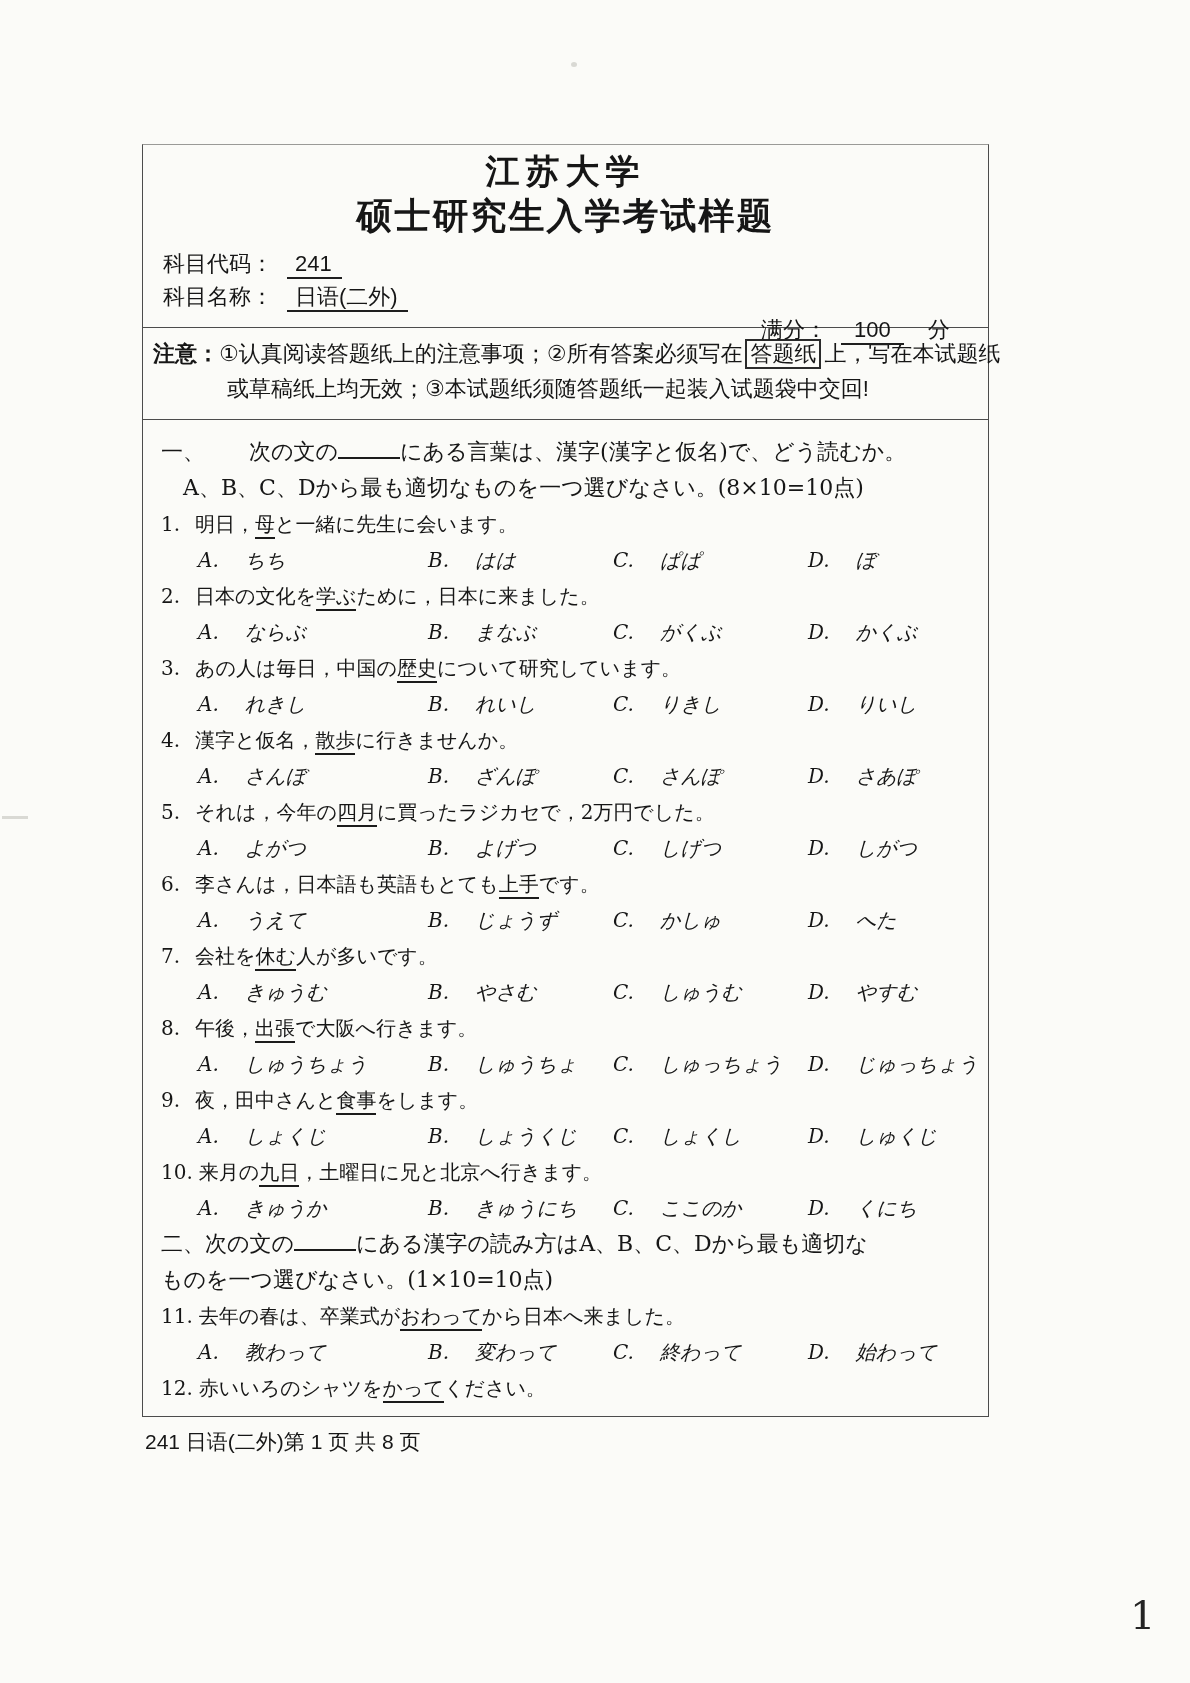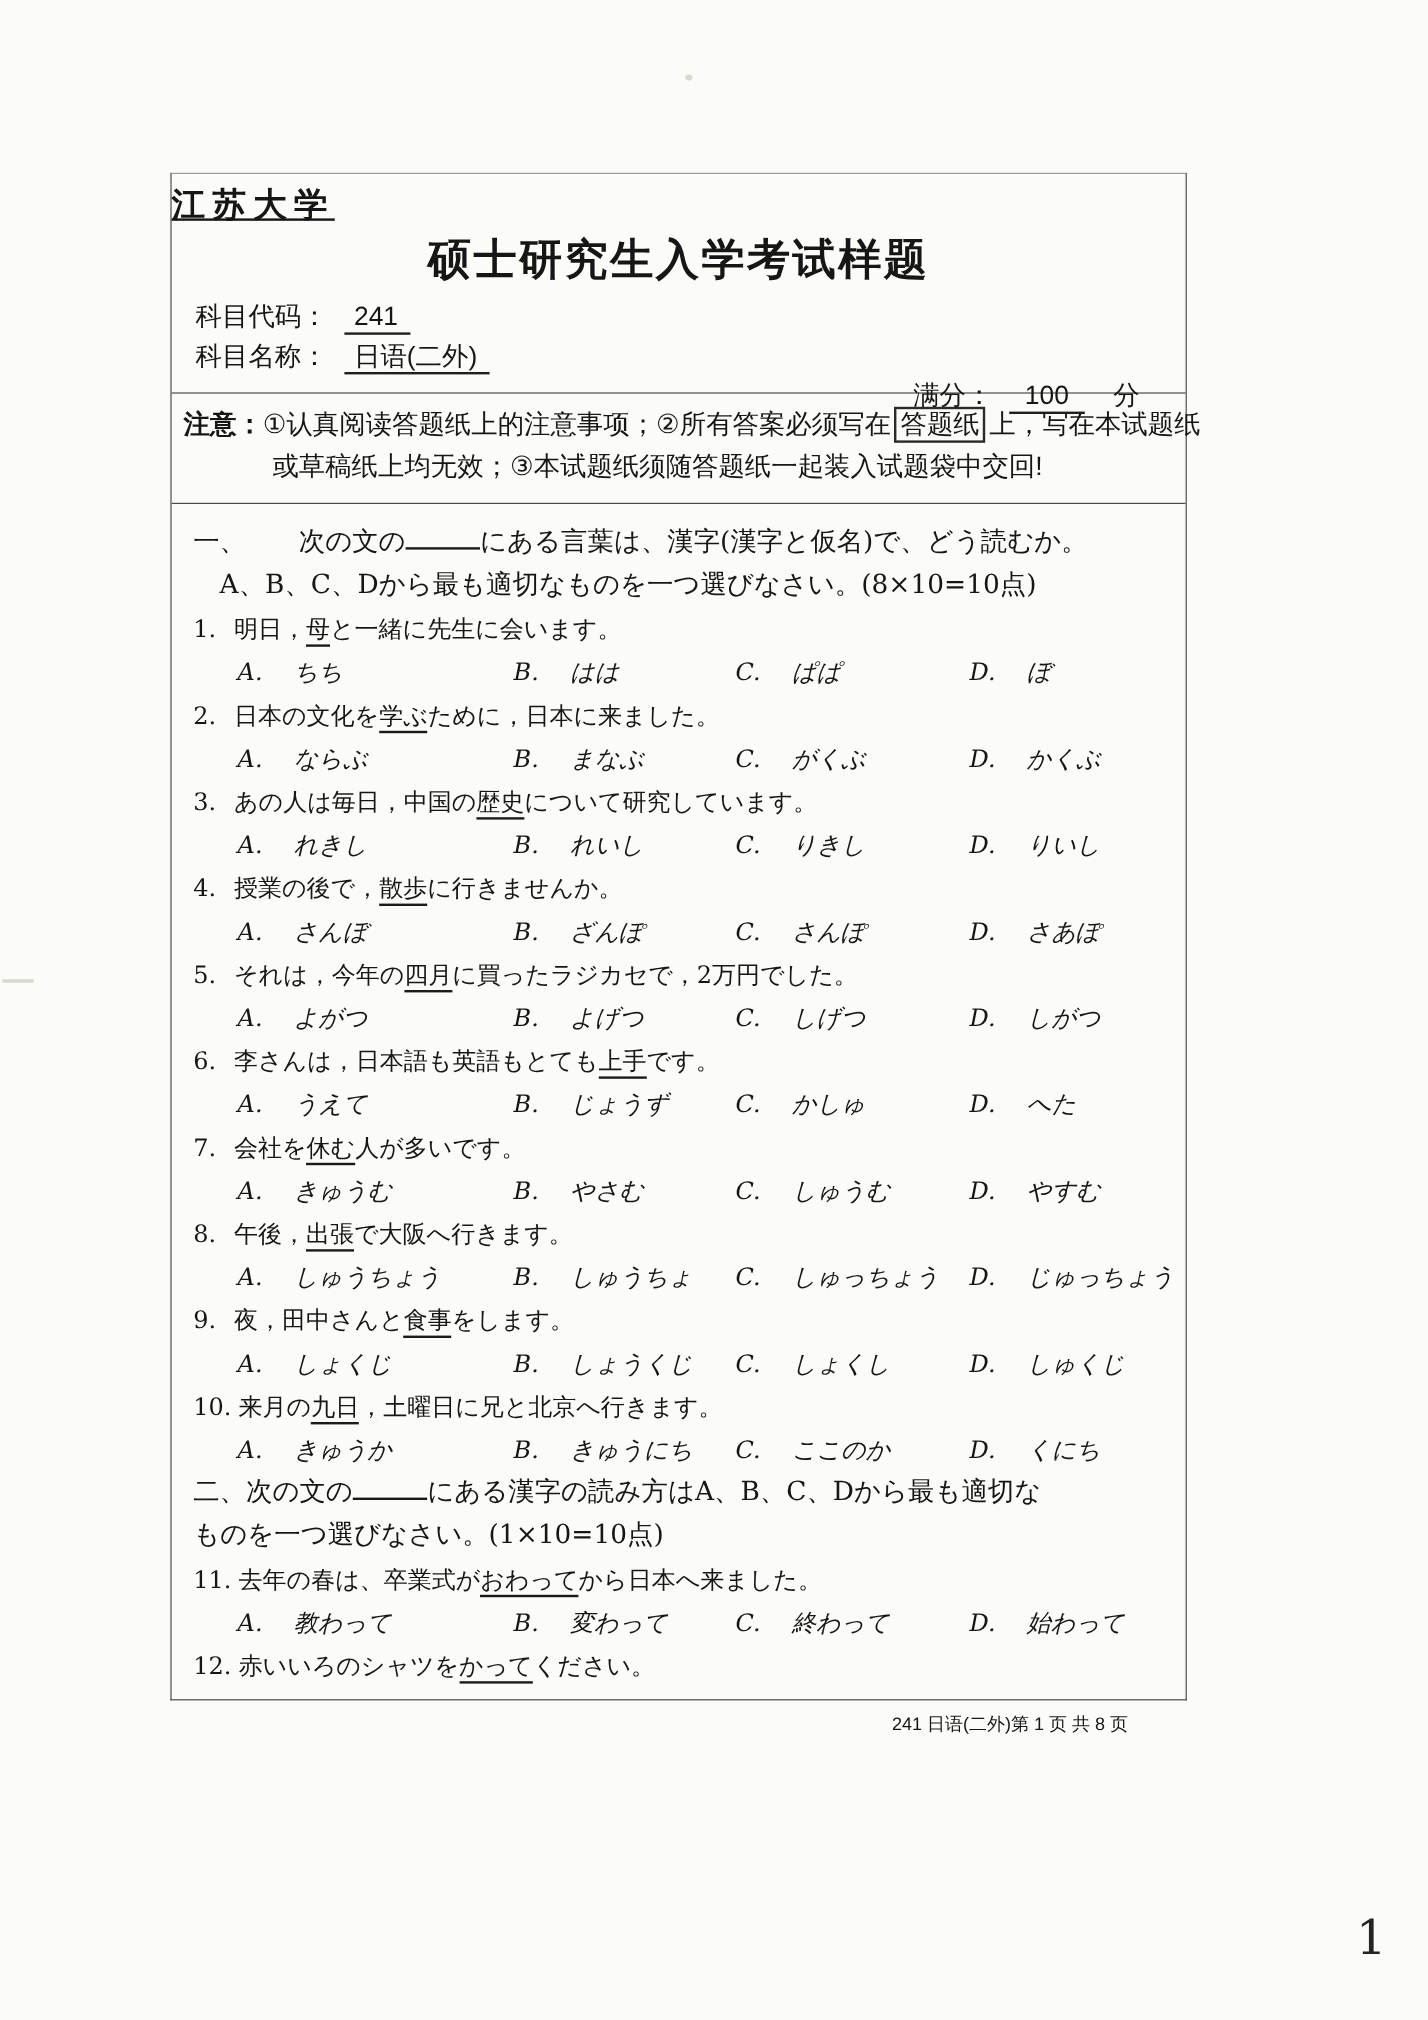--- a/index.html
+++ b/index.html
@@ -8,21 +8,21 @@
     background:#fbfbf8;color:#161616;
     font-family:"DejaVu Serif","Liberation Serif",serif;
   }
   .doc{
     position:absolute;left:142px;top:144px;width:845px;height:1271px;
     border:1px solid #4c4c4c;border-top-color:#9a9a97;background:transparent;
   }
   
   .head{position:relative;height:178px;border-bottom:1px solid #4c4c4c;
         font-family:"Liberation Sans","DejaVu Sans",sans-serif;}
-  .uni{margin-top:4px;font-size:28px;font-weight:bold;letter-spacing:6px;line-height:44px;text-decoration:underline;}
+  .uni{margin-top:4px;text-align:center;font-size:34px;font-weight:bold;letter-spacing:6px;line-height:44px;}
   .title{text-align:center;font-size:36px;font-weight:bold;letter-spacing:2px;line-height:46px;}
   .subject{margin-top:8px;padding-left:20px;font-size:22px;line-height:33px;}
   .srow span{vertical-align:baseline;}
   .hval{border-bottom:2px solid #1f1f1f;padding:0 10px 1px 8px;margin-left:14px;}
   .score{position:absolute;left:618px;top:122px;font-size:22px;margin-top:44px;}
   .score .hval{padding:0 13px 1px;}
   .score .unit{margin-left:24px;}
   
   .notice{height:83px;border-bottom:1px solid #4c4c4c;padding:8px 8px 0 10px;
           font-size:22px;line-height:35px;white-space:nowrap;
@@ -38,21 +38,21 @@
   .u{border-bottom:2px solid #1b1b1b;padding-bottom:1px;}
   .blank{display:inline-block;width:62px;border-bottom:2px solid #1b1b1b;}
   .opt-row{padding-left:37px;font-style:italic;}
   .opt{display:inline-block;}
   .opt:nth-child(1){width:230px;}
   .opt:nth-child(2){width:185px;}
   .opt:nth-child(3){width:195px;}
   .opt-label{margin-right:26px;}
   
   .footer{position:absolute;left:145px;top:1428px;width:795px;display:flex;
-          justify-content:flex-end;font-size:15px;
+          justify-content:flex-start;font-size:21px;
           font-family:"Liberation Sans","DejaVu Sans",sans-serif;}
   .corner{position:absolute;left:1130px;top:1592px;font-size:40px;color:#242424;}
   .artifact{position:absolute;background:#d9d9d4;}
   .a1{left:571px;top:62px;width:6px;height:5px;border-radius:50%;}
   .a2{left:2px;top:816px;width:26px;height:3px;}
 </style>
 </head>
 <body>
 
 <div class="doc">
@@ -82,21 +82,21 @@
 
   <div class="qbody" id="qbody">
       <div class="bline heading"><span>一、　　次の文の</span><span class="blank"></span><span>にある言葉は、漢字(漢字と仮名)で、どう読むか。</span></div>
       <div class="bline heading indent1"><span>A、B、C、Dから最も適切なものを一つ選びなさい。(8×10=10点)</span></div>
       <div class="bline sentence"><span class="qnum">1.</span><span>明日，</span><span class="u">母</span><span>と一緒に先生に会います。</span></div>
       <div class="bline opt-row"><span class="opt"><span class="opt-label">A.</span><span class="opt-text">ちち</span></span><span class="opt"><span class="opt-label">B.</span><span class="opt-text">はは</span></span><span class="opt"><span class="opt-label">C.</span><span class="opt-text">ぱぱ</span></span><span class="opt"><span class="opt-label">D.</span><span class="opt-text">ぼ</span></span></div>
       <div class="bline sentence"><span class="qnum">2.</span><span>日本の文化を</span><span class="u">学ぶ</span><span>ために，日本に来ました。</span></div>
       <div class="bline opt-row"><span class="opt"><span class="opt-label">A.</span><span class="opt-text">ならぶ</span></span><span class="opt"><span class="opt-label">B.</span><span class="opt-text">まなぶ</span></span><span class="opt"><span class="opt-label">C.</span><span class="opt-text">がくぶ</span></span><span class="opt"><span class="opt-label">D.</span><span class="opt-text">かくぶ</span></span></div>
       <div class="bline sentence"><span class="qnum">3.</span><span>あの人は毎日，中国の</span><span class="u">歴史</span><span>について研究しています。</span></div>
       <div class="bline opt-row"><span class="opt"><span class="opt-label">A.</span><span class="opt-text">れきし</span></span><span class="opt"><span class="opt-label">B.</span><span class="opt-text">れいし</span></span><span class="opt"><span class="opt-label">C.</span><span class="opt-text">りきし</span></span><span class="opt"><span class="opt-label">D.</span><span class="opt-text">りいし</span></span></div>
-      <div class="bline sentence"><span class="qnum">4.</span><span>授業の後で，</span><span class="u">散歩</span><span>に行きませんか。</span></div>
+      <div class="bline sentence"><span class="qnum">4.</span><span>漢字と仮名，</span><span class="u">散歩</span><span>に行きませんか。</span></div>
       <div class="bline opt-row"><span class="opt"><span class="opt-label">A.</span><span class="opt-text">さんぼ</span></span><span class="opt"><span class="opt-label">B.</span><span class="opt-text">ざんぽ</span></span><span class="opt"><span class="opt-label">C.</span><span class="opt-text">さんぽ</span></span><span class="opt"><span class="opt-label">D.</span><span class="opt-text">さあぽ</span></span></div>
       <div class="bline sentence"><span class="qnum">5.</span><span>それは，今年の</span><span class="u">四月</span><span>に買ったラジカセで，2万円でした。</span></div>
       <div class="bline opt-row"><span class="opt"><span class="opt-label">A.</span><span class="opt-text">よがつ</span></span><span class="opt"><span class="opt-label">B.</span><span class="opt-text">よげつ</span></span><span class="opt"><span class="opt-label">C.</span><span class="opt-text">しげつ</span></span><span class="opt"><span class="opt-label">D.</span><span class="opt-text">しがつ</span></span></div>
       <div class="bline sentence"><span class="qnum">6.</span><span>李さんは，日本語も英語もとても</span><span class="u">上手</span><span>です。</span></div>
       <div class="bline opt-row"><span class="opt"><span class="opt-label">A.</span><span class="opt-text">うえて</span></span><span class="opt"><span class="opt-label">B.</span><span class="opt-text">じょうず</span></span><span class="opt"><span class="opt-label">C.</span><span class="opt-text">かしゅ</span></span><span class="opt"><span class="opt-label">D.</span><span class="opt-text">へた</span></span></div>
       <div class="bline sentence"><span class="qnum">7.</span><span>会社を</span><span class="u">休む</span><span>人が多いです。</span></div>
       <div class="bline opt-row"><span class="opt"><span class="opt-label">A.</span><span class="opt-text">きゅうむ</span></span><span class="opt"><span class="opt-label">B.</span><span class="opt-text">やさむ</span></span><span class="opt"><span class="opt-label">C.</span><span class="opt-text">しゅうむ</span></span><span class="opt"><span class="opt-label">D.</span><span class="opt-text">やすむ</span></span></div>
       <div class="bline sentence"><span class="qnum">8.</span><span>午後，</span><span class="u">出張</span><span>で大阪へ行きます。</span></div>
       <div class="bline opt-row"><span class="opt"><span class="opt-label">A.</span><span class="opt-text">しゅうちょう</span></span><span class="opt"><span class="opt-label">B.</span><span class="opt-text">しゅうちょ</span></span><span class="opt"><span class="opt-label">C.</span><span class="opt-text">しゅっちょう</span></span><span class="opt"><span class="opt-label">D.</span><span class="opt-text">じゅっちょう</span></span></div>
       <div class="bline sentence"><span class="qnum">9.</span><span>夜，田中さんと</span><span class="u">食事</span><span>をします。</span></div>

